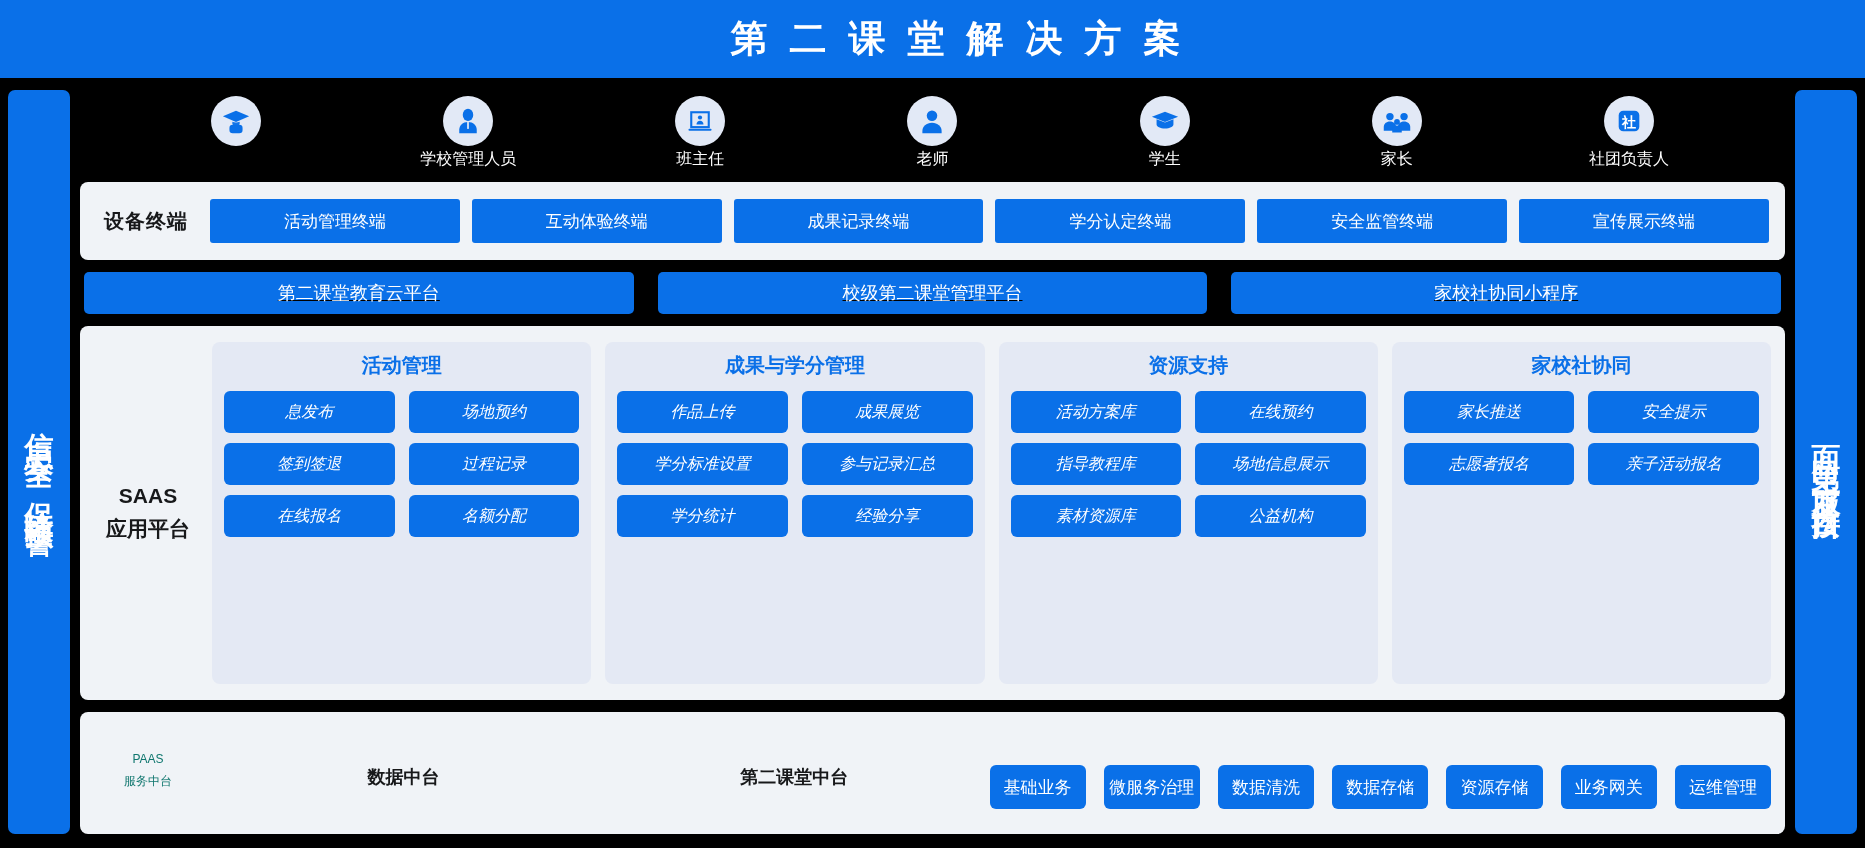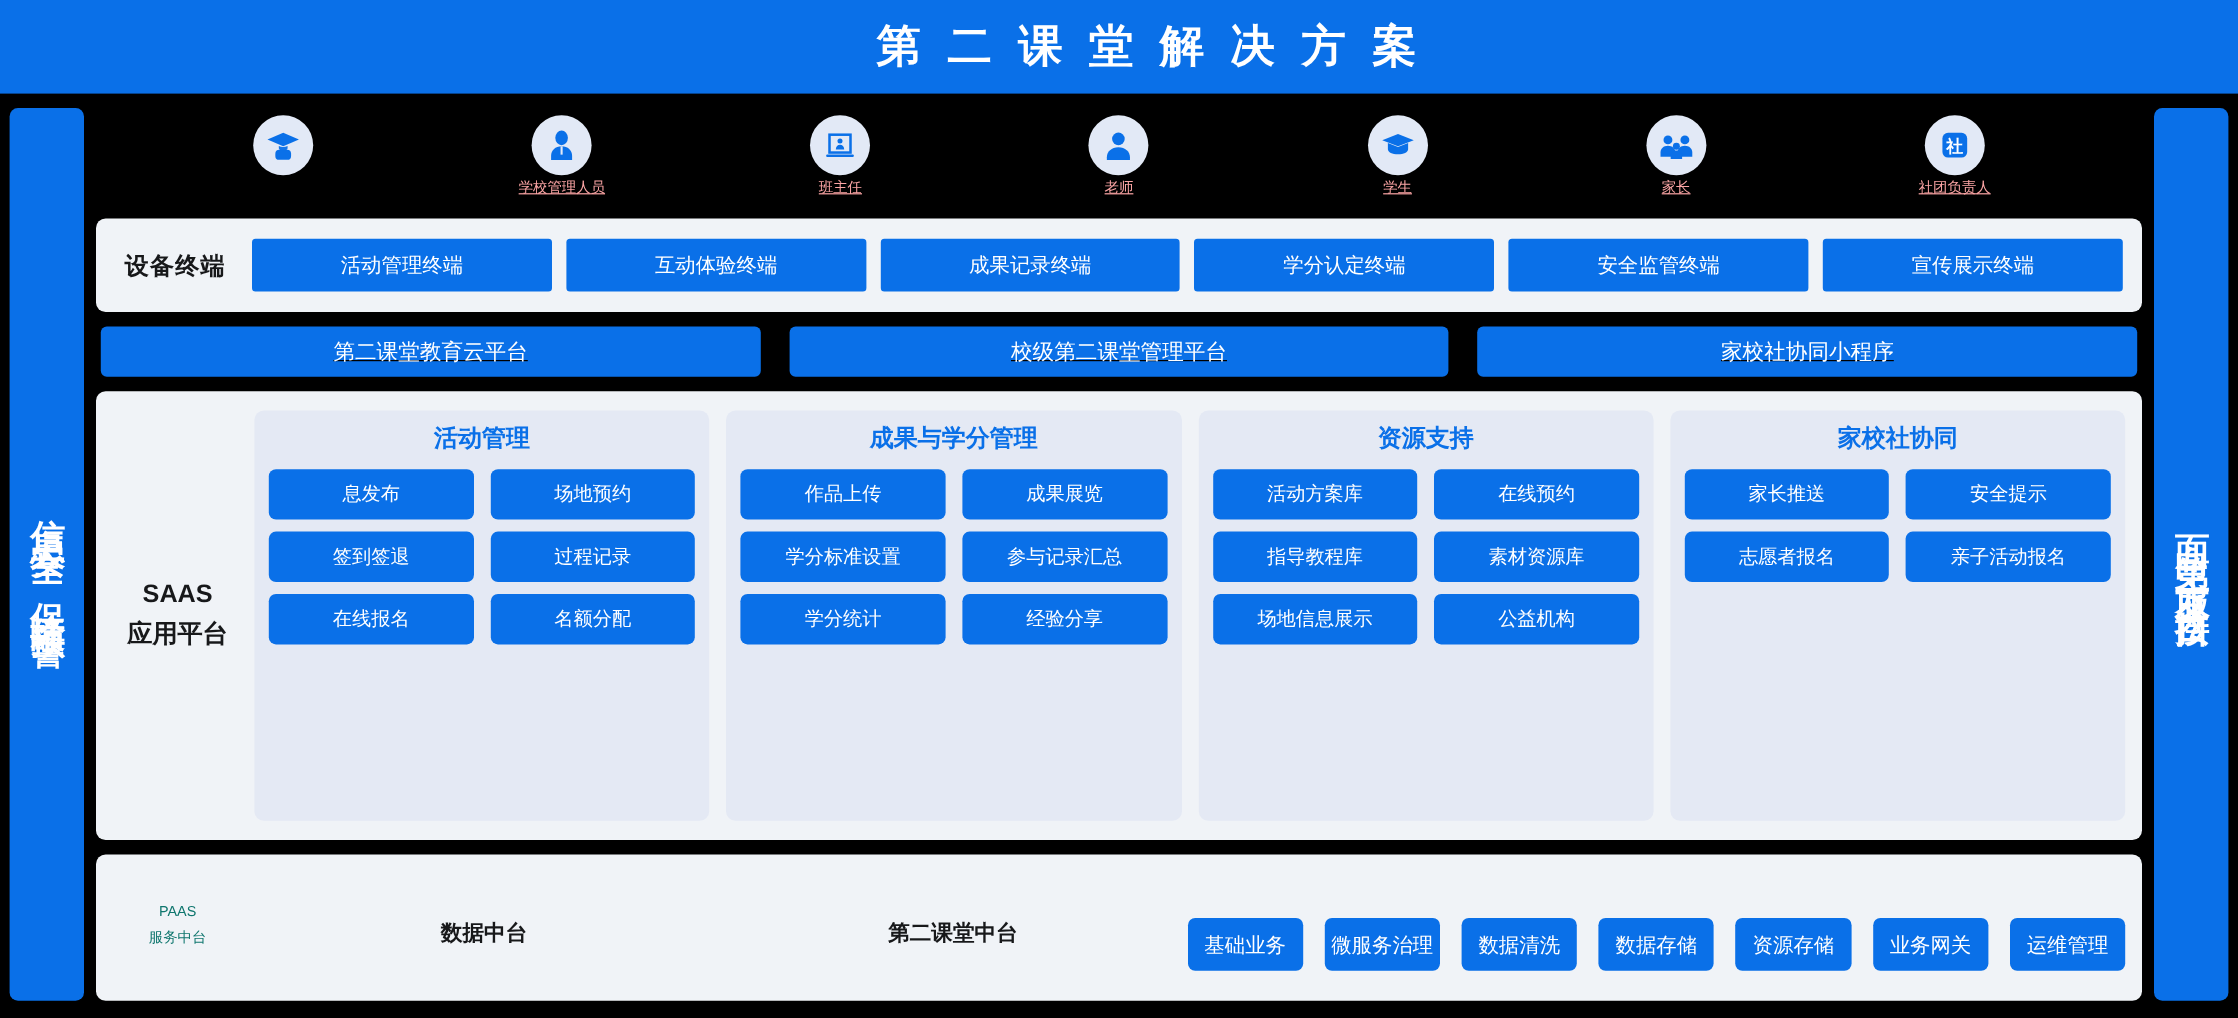--- a/index.html
+++ b/index.html
@@ -90,25 +90,24 @@
     width: 50px;
     height: 50px;
     border-radius: 50%;
     background: #e2e9f6;
     display: flex;
     align-items: center;
     justify-content: center;
   }
   .role-circle svg { display: block; }
   .role-label {
-    font-size: 12px;
-    color: #fca5a5;
+    font-size: 16px;
+    color: #ffffff;
     white-space: nowrap;
     line-height: 1.1;
-    text-decoration: underline;
   }
 
   
   .panel {
     background: #f0f3f7;
     border-radius: 8px;
   }
 
   
   .device-row {
@@ -212,20 +211,21 @@
   .saas-chip {
     background: #0a70e8;
     color: #ffffff;
     font-size: 16px;
     height: 42px;
     border-radius: 6px;
     display: flex;
     align-items: center;
     justify-content: center;
     white-space: nowrap;
+    font-style: italic;
   }
 
   
   .paas-block {
     display: flex;
     align-items: center;
     padding: 10px 14px 14px 14px;
     gap: 6px;
     height: 122px;
   }
@@ -418,22 +418,22 @@
             <div class="saas-chip">经验分享</div>
           </div>
         </div>
 
         <div class="saas-group">
           <div class="saas-group-title">资源支持</div>
           <div class="saas-grid">
             <div class="saas-chip">活动方案库</div>
             <div class="saas-chip">在线预约</div>
             <div class="saas-chip">指导教程库</div>
+            <div class="saas-chip">场地信息展示</div>
             <div class="saas-chip">素材资源库</div>
-            <div class="saas-chip">场地信息展示</div>
             <div class="saas-chip">公益机构</div>
           </div>
         </div>
 
         <div class="saas-group">
           <div class="saas-group-title">家校社协同</div>
           <div class="saas-grid">
             <div class="saas-chip">家长推送</div>
             <div class="saas-chip">安全提示</div>
             <div class="saas-chip">志愿者报名</div>

